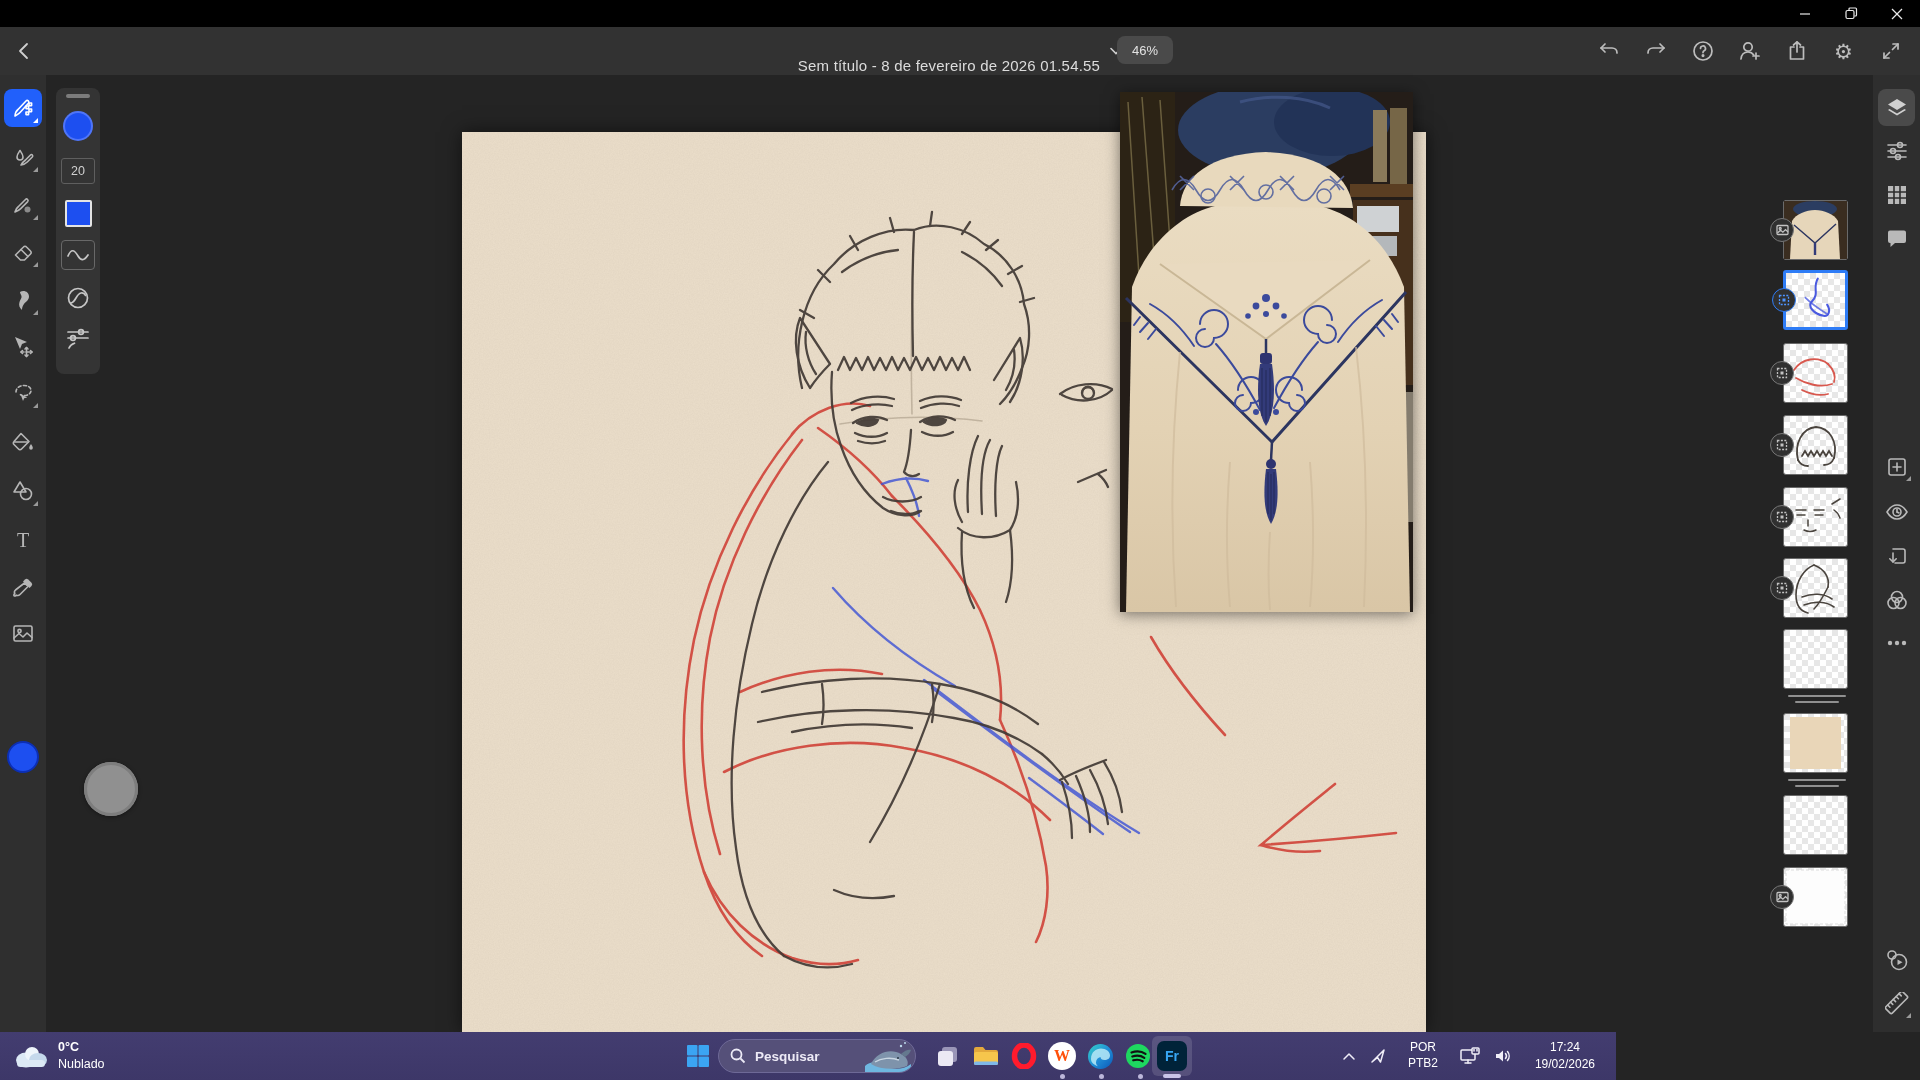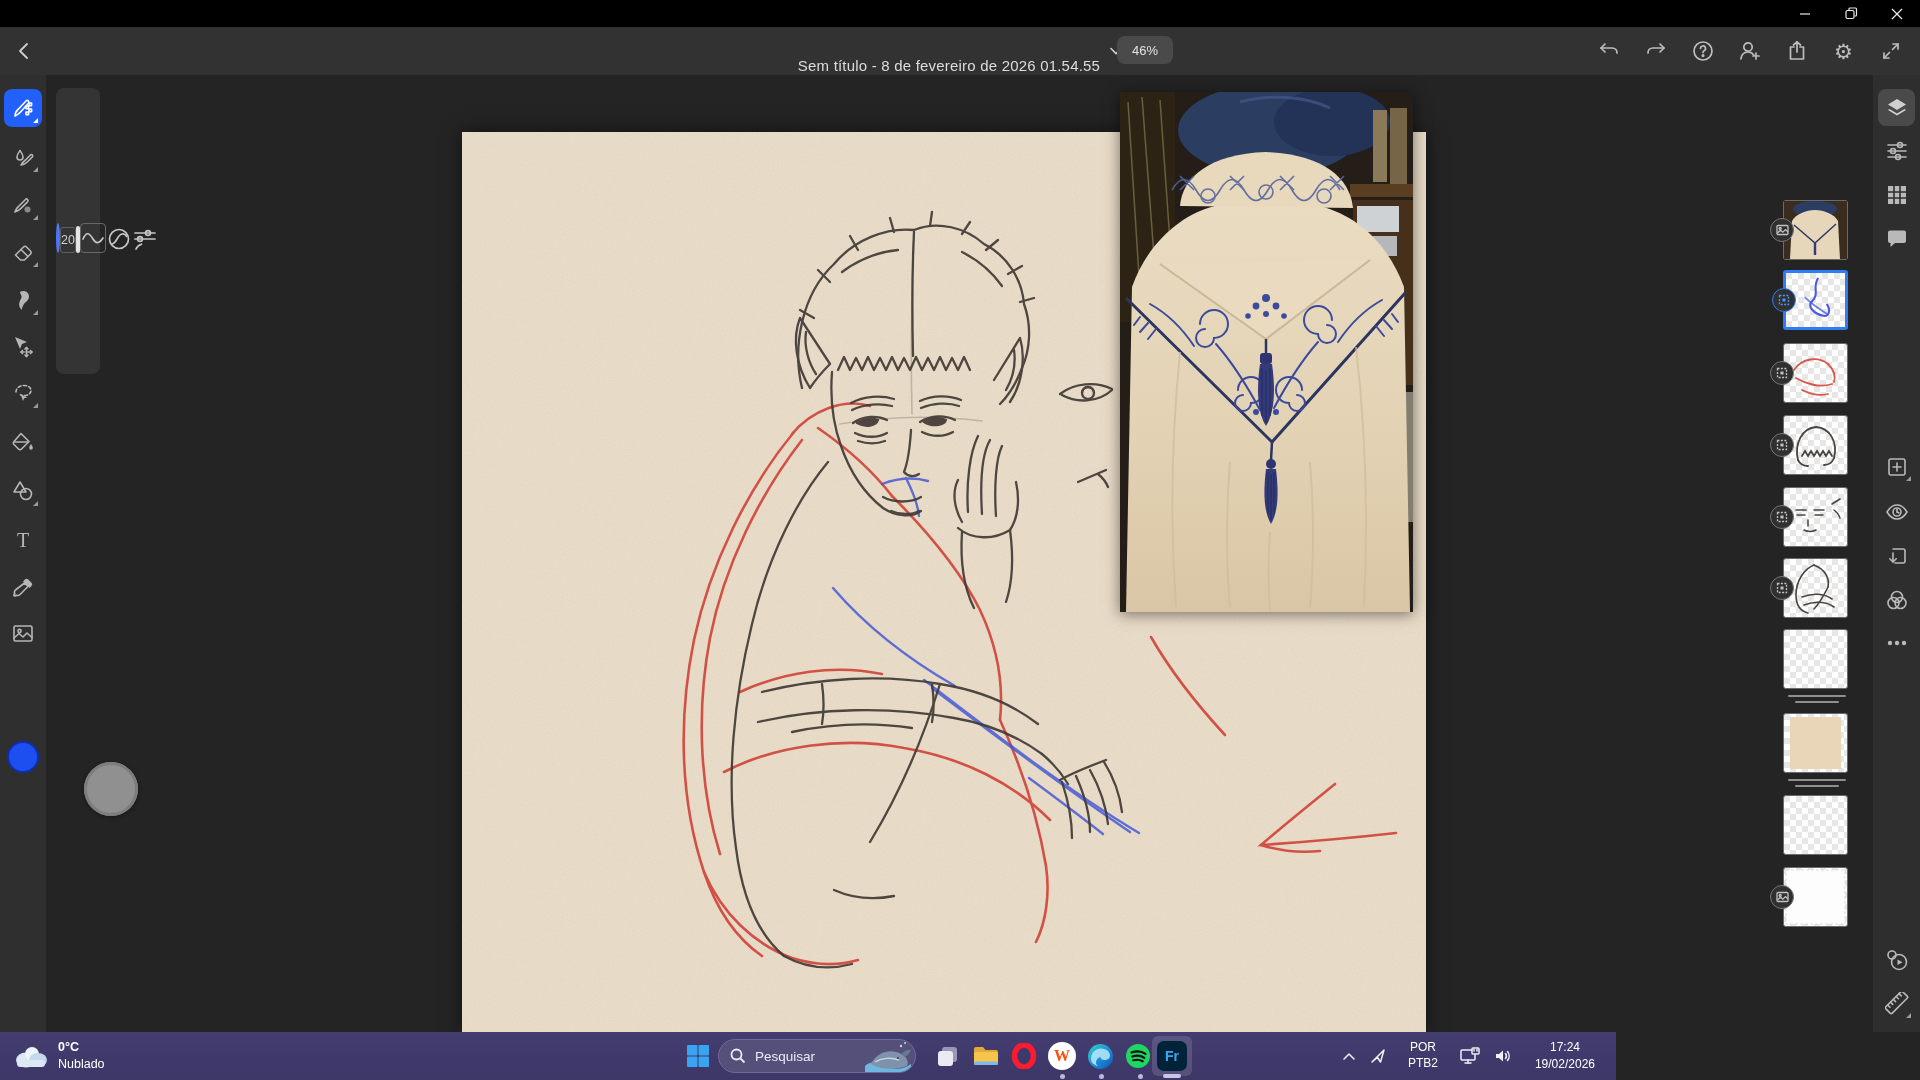--- a/index.html
+++ b/index.html
@@ -34,21 +34,21 @@
   .tool.selected { background:#2160fb; }
   .tool.selected svg { stroke:#fff; }
   .flyout-tri { position:absolute; right:4px; bottom:4px; width:0; height:0;
                 border-left:5px solid transparent; border-bottom:5px solid #9a9a9a; }
   .tool.selected .flyout-tri { border-bottom-color:#fff; }
   .color-dot { position:absolute; left:7px; width:32px; height:32px; border-radius:50%;
                background:#1d4ff0; border:2px solid #0c2fb4; }
 
   
   .flyout { position:absolute; left:56px; top:88px; width:44px; height:286px; background:#343434;
-            border-radius:8px; display:flex; flex-direction:row; align-items:center; }
+            border-radius:8px; display:flex; flex-direction:column; align-items:center; }
   .fly-handle { width:24px; height:4px; border-radius:2px; background:#7c7c7c; margin-top:6px; }
   .fly-color { width:30px; height:30px; border-radius:50%; background:#1d4ff0;
                border:2px solid rgba(120,150,255,.55); margin-top:13px; }
   .fly-size { width:34px; height:26px; border:1px solid #5f5f5f; border-radius:3px; margin-top:17px;
               display:flex; align-items:center; justify-content:center; font-size:12.5px; color:#d0d0d0; }
   .fly-swatch { width:27px; height:27px; background:#1d4ff0; border:2px solid #e4e4e4; border-radius:2px; margin-top:16px; }
   .fly-box { width:34px; height:30px; border:1px solid #686868; border-radius:4px; margin-top:13px;
              display:flex; align-items:center; justify-content:center; }
   .fly-icon { margin-top:15px; display:flex; }
   .flyout svg { stroke:#c6c6c6; fill:none; stroke-width:1.7; stroke-linecap:round; }
@@ -89,21 +89,21 @@
   .rail-btn.selected { background:#4a4a4a; }
   .rail-btn .flyout-tri { border-bottom-color:#9a9a9a; }
 
   
   .taskbar { position:absolute; left:0; top:1032px; width:1616px; height:48px;
              background:linear-gradient(#433d70,#3d3768); }
   .weather { position:absolute; left:12px; top:0; height:48px; display:flex; align-items:center; gap:10px; }
   .weather-txt { font-size:12.5px; color:#fff; line-height:1.35; }
   .weather-temp { font-weight:bold; }
   .search-pill { position:absolute; left:718px; top:7px; width:198px; height:34px; border-radius:17px;
-                 background:#555079; border:1px solid #6e6997; display:flex; align-items:center; overflow:hidden; }
+                 background:#555079; border:1px solid #6e6997; display:flex; align-items:center; overflow:hidden;font-weight:bold; }
   .search-pill svg.mag { margin-left:11px; stroke:#eceaf6; fill:none; stroke-width:1.8; }
   .search-text { margin-left:9px; font-size:13.5px; color:#edeaf6; flex:1; }
   .whale { margin-right:2px; }
   .tb-icon { position:absolute; top:4px; width:40px; height:40px; display:flex; align-items:center; justify-content:center; border-radius:6px; }
   .tb-icon.active { background:rgba(255,255,255,.13);justify-content:center; }
   .run-dot { position:absolute; top:42px; width:5px; height:5px; border-radius:50%; background:#bcb7da; }
   .active-bar { position:absolute; top:42px; width:18px; height:3.5px; border-radius:2px; background:#c9c4e8; }
   .fresco-tile { width:30px; height:30px; border-radius:7px; background:#002339; display:flex;
                  align-items:center; justify-content:center; font-size:14px; font-weight:bold; color:#37a7f5; }
   .wattpad-tile { width:28px; height:28px; border-radius:50%; background:#fff; display:flex;

